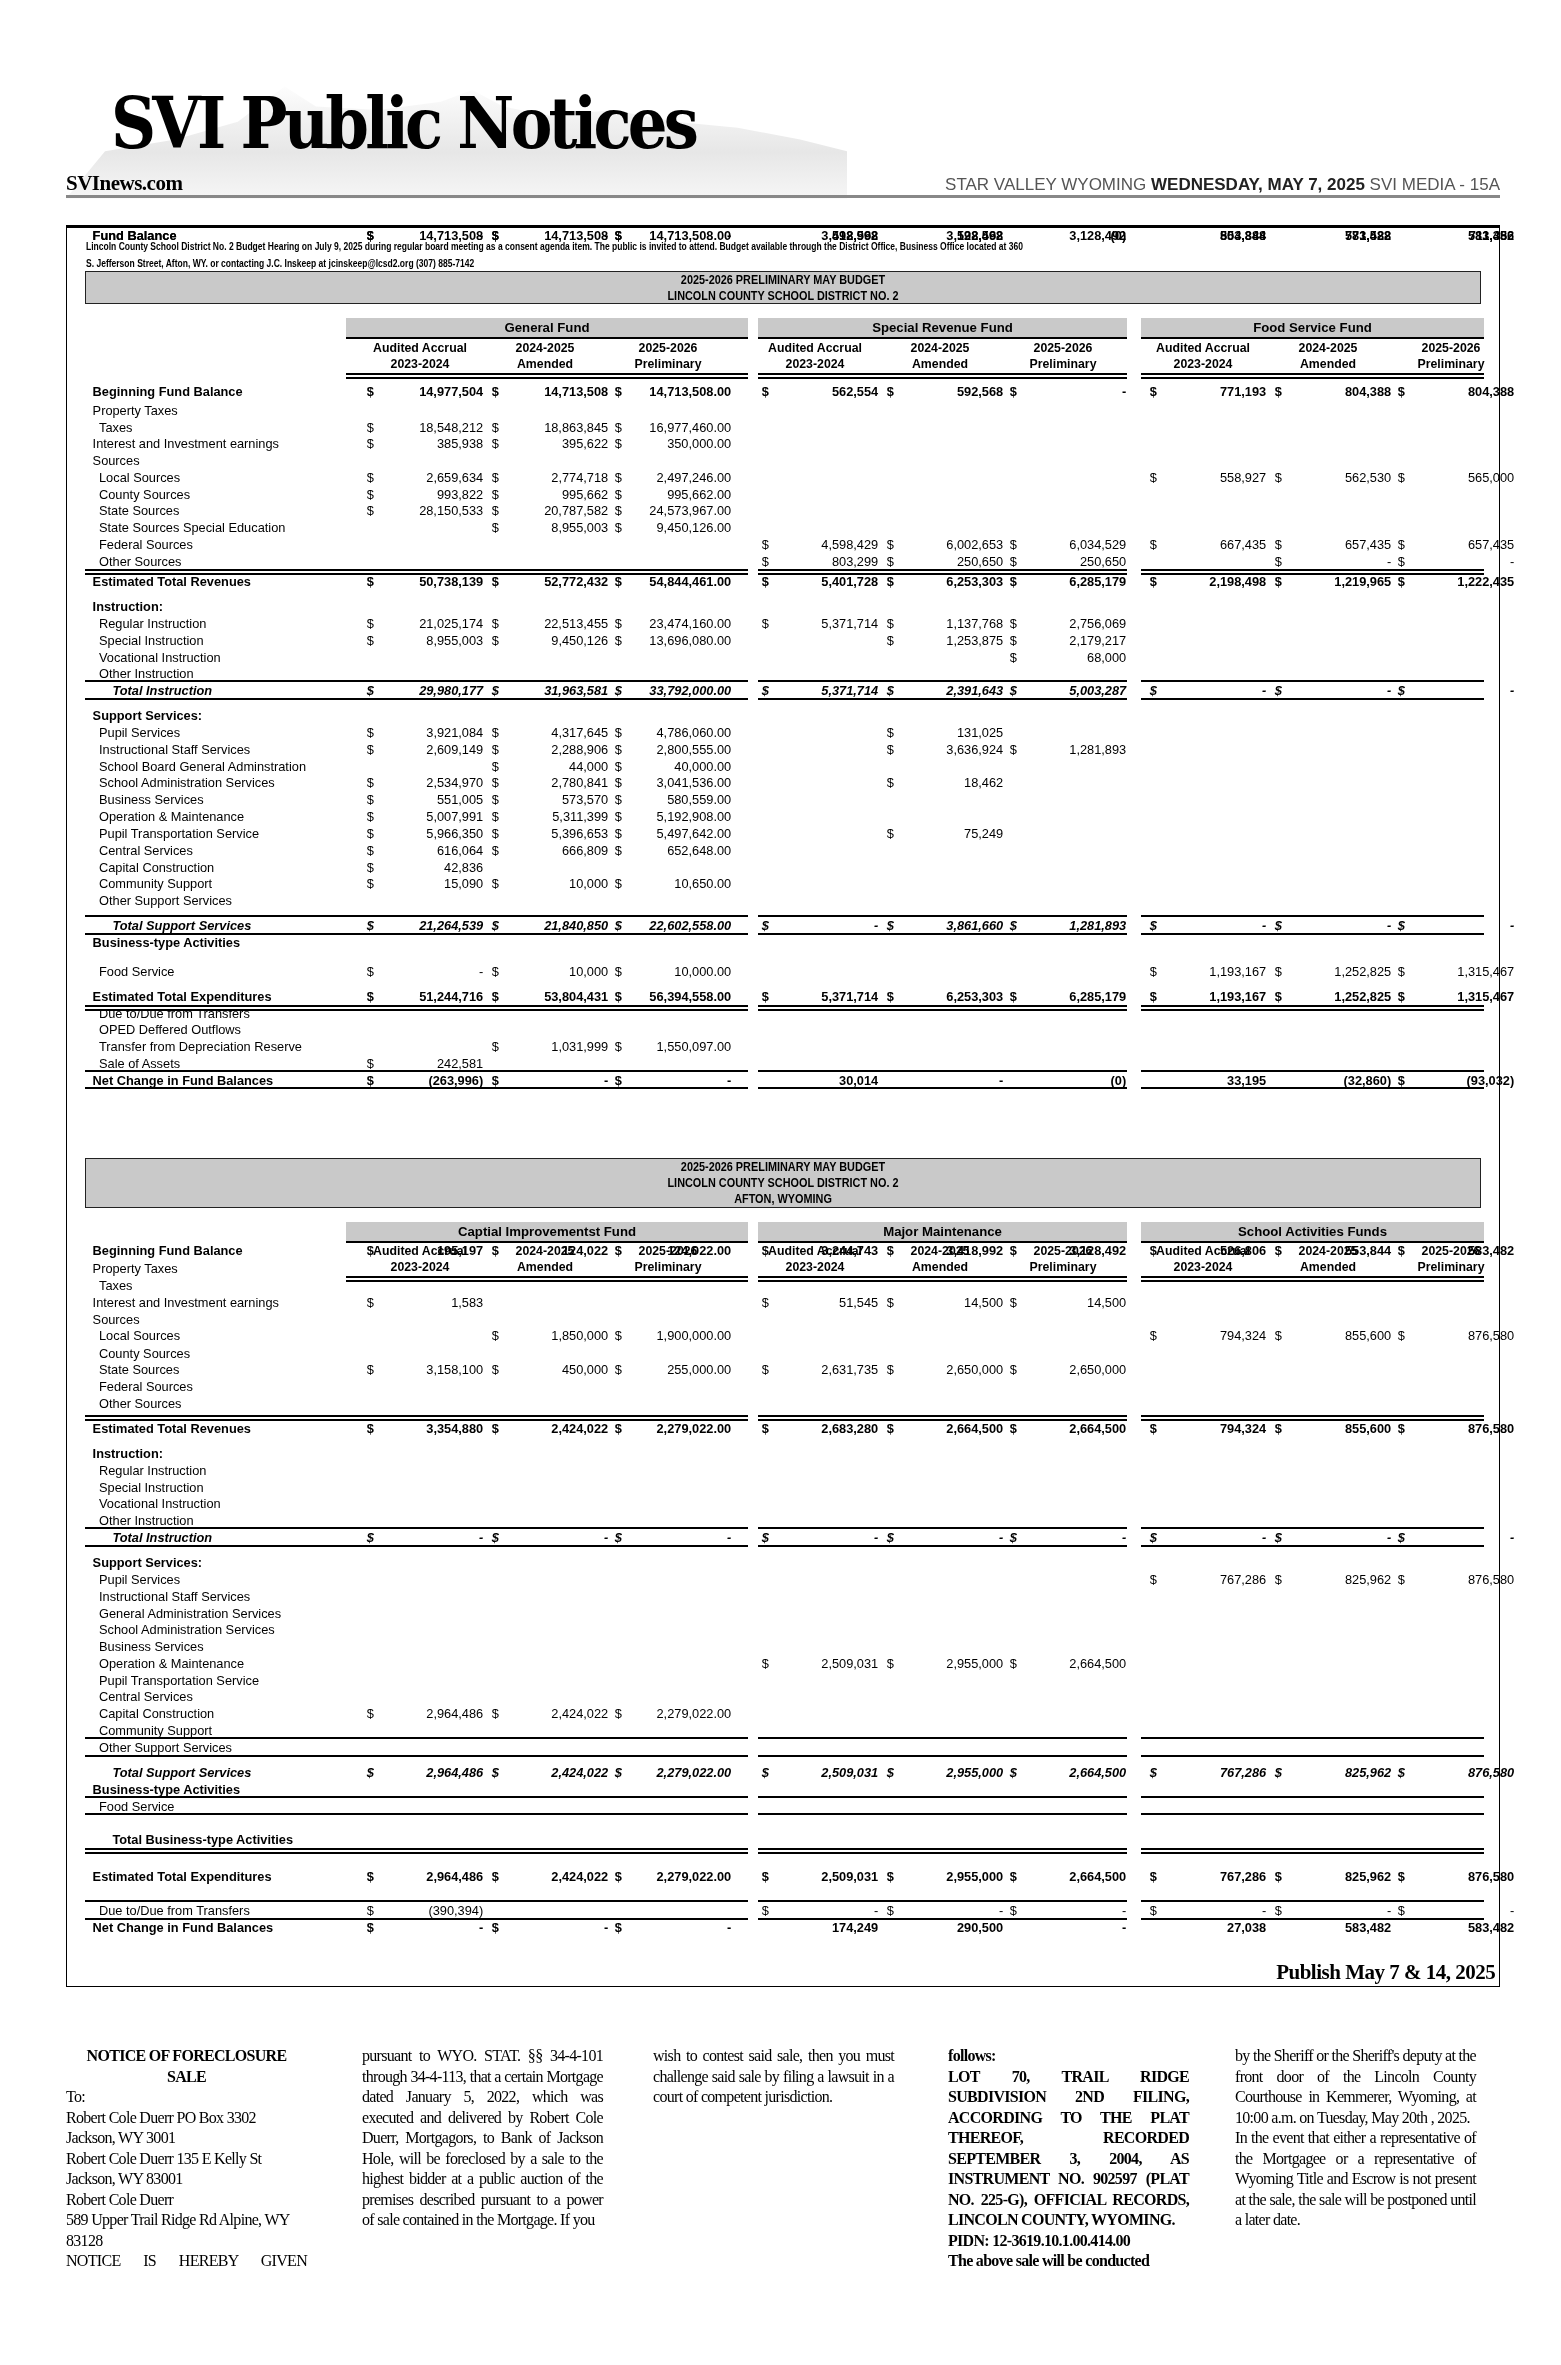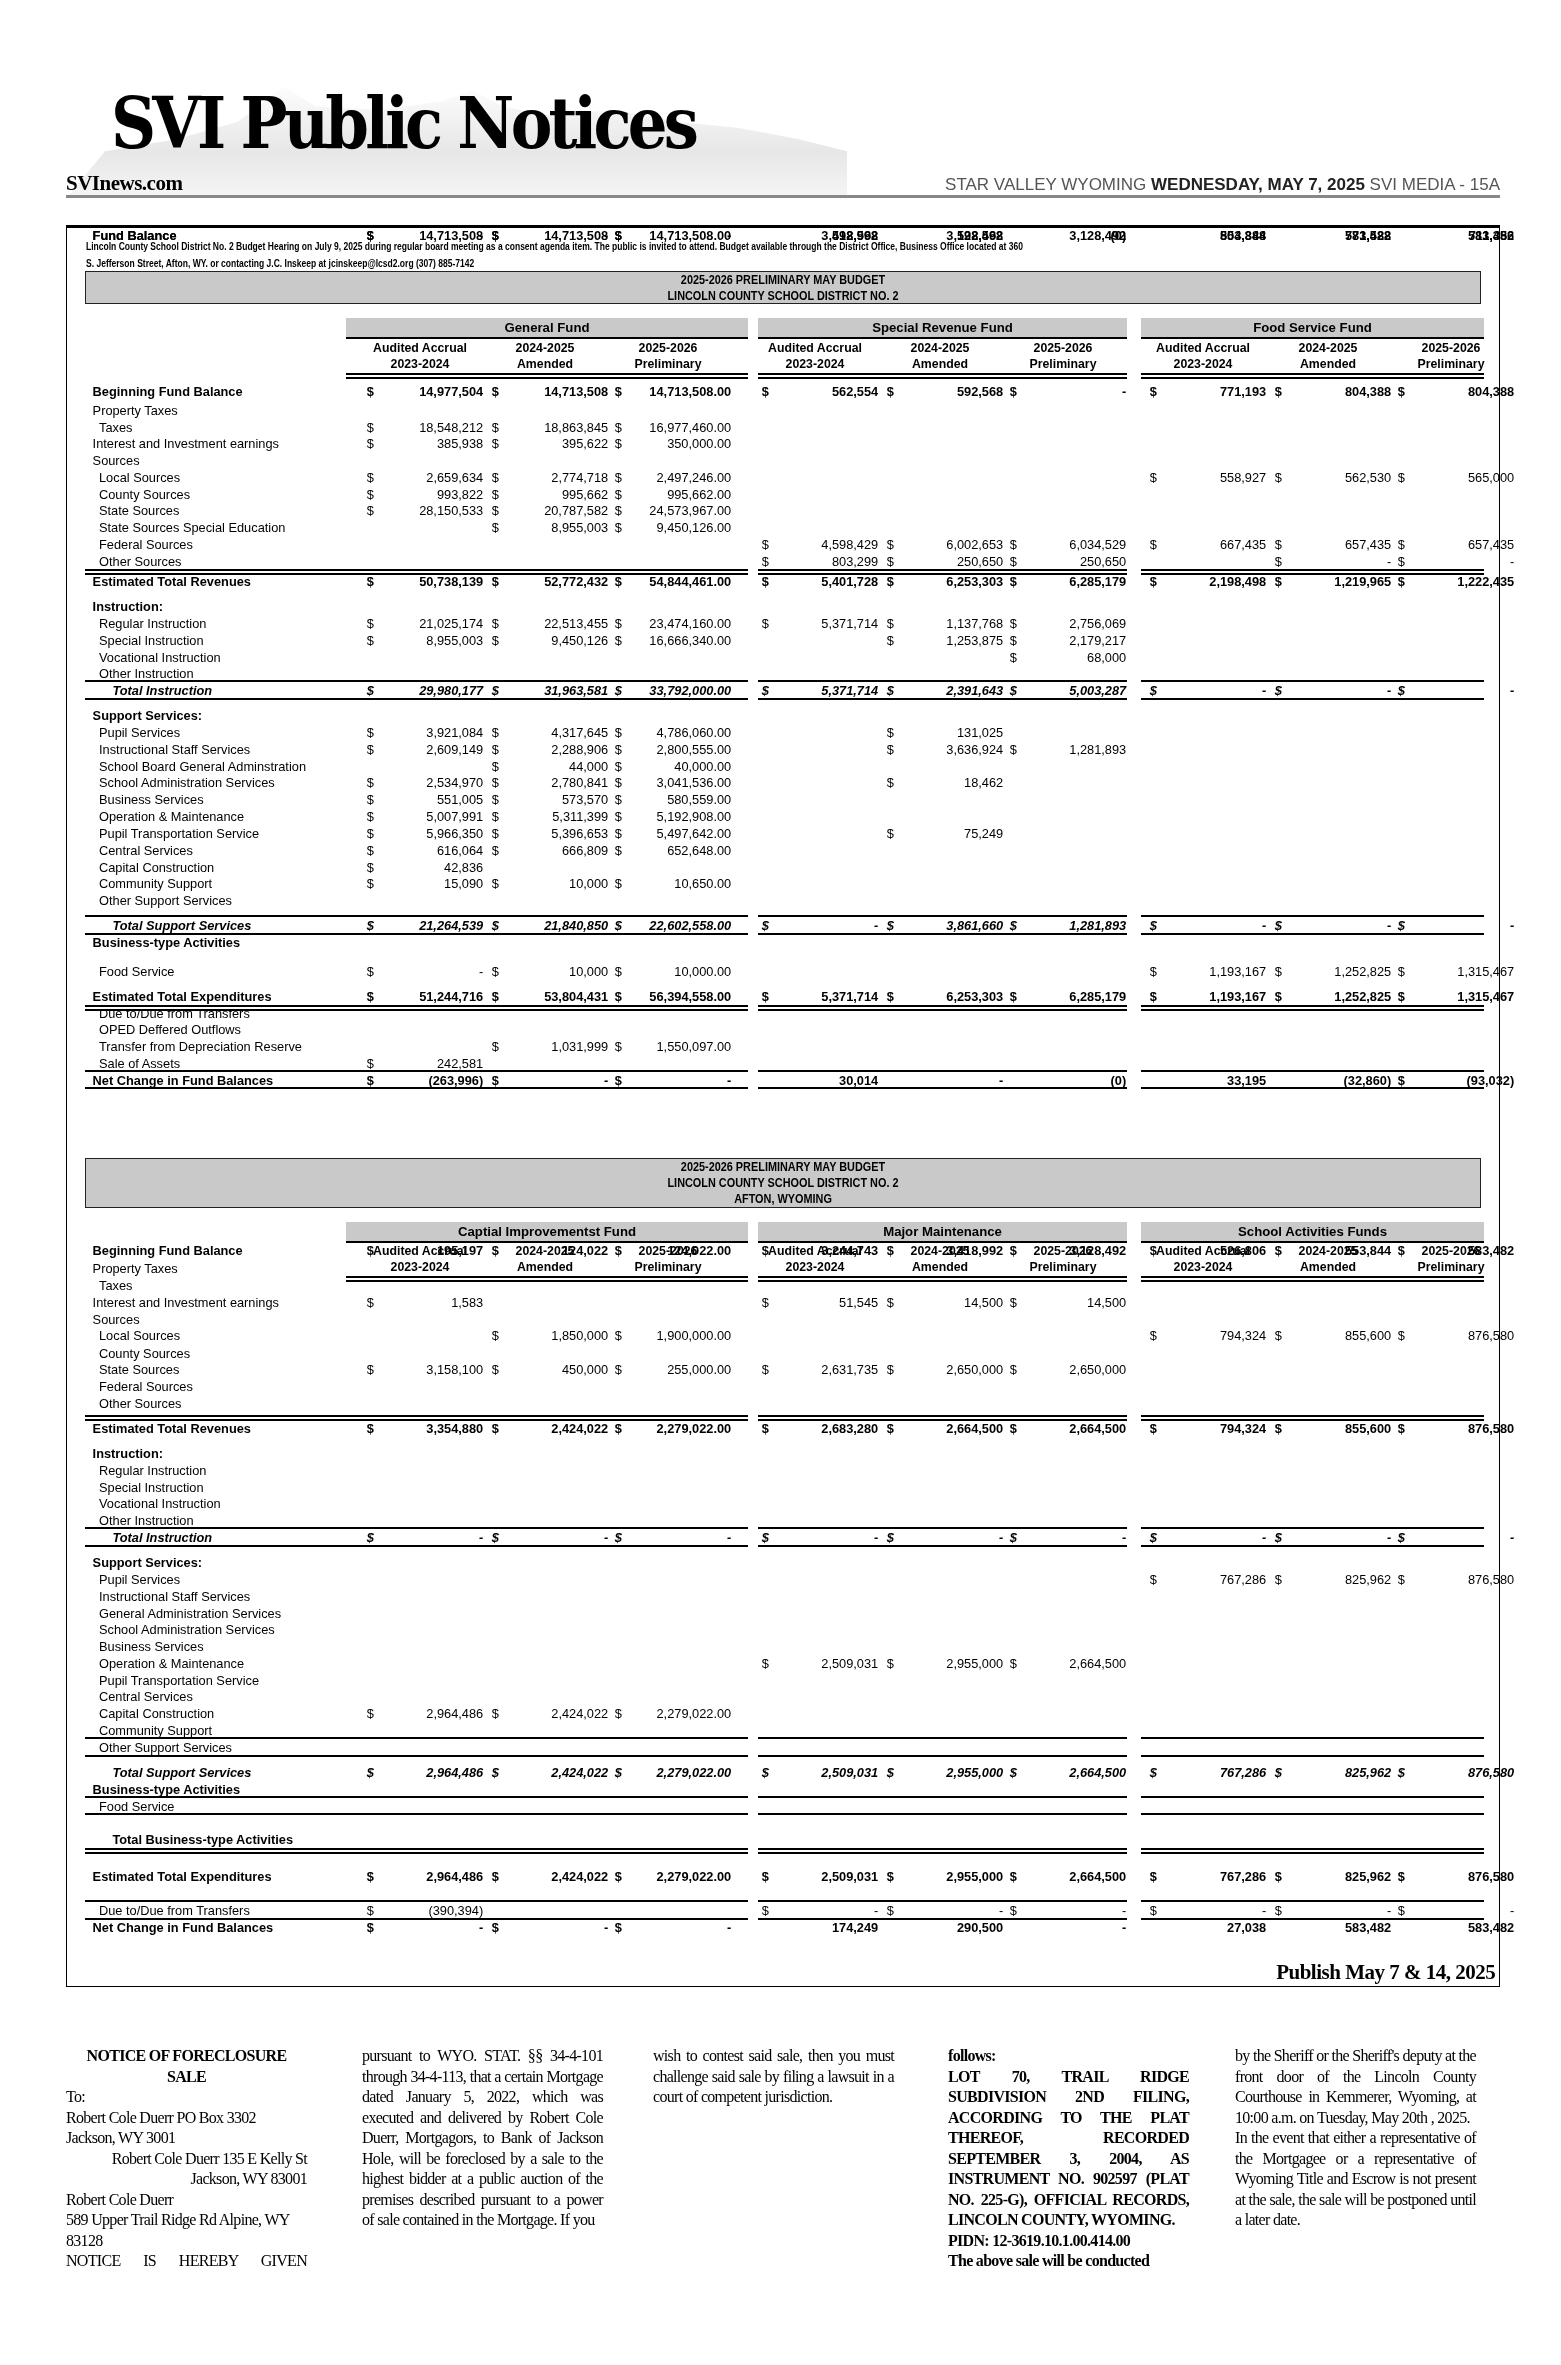--- a/index.html
+++ b/index.html
@@ -370,21 +370,21 @@
         <span class="cell" style="left:278px;">
           <span class="d">$</span>
           <span class="v">8,955,003</span>
         </span>
         <span class="cell" style="left:403px;">
           <span class="d">$</span>
           <span class="v">9,450,126</span>
         </span>
         <span class="cell" style="left:526px;">
           <span class="d">$</span>
-          <span class="v">16,666,340.00</span>
+          <span class="v">13,696,080.00</span>
         </span>
         <span class="cell" style="left:798px;">
           <span class="d">$</span>
           <span class="v">1,253,875</span>
         </span>
         <span class="cell" style="left:921px;">
           <span class="d">$</span>
           <span class="v">2,179,217</span>
         </span>
       </div>
@@ -1402,21 +1402,21 @@
       <div class="rule" style="left:691px;width:369px;top:1690px;"></div>
       <div class="rule" style="left:1074px;width:343px;top:1690px;"></div>
     </div>
   <div class="publish">Publish May 7 &amp; 14, 2025</div>
 </div>
 
 <div class="fc" style="left:66px;">
   <p class="h">NOTICE OF FORECLOSURE SALE</p>
   <p style="text-align:left">To:</p>
   <p style="text-align:left">Robert Cole Duerr  PO Box 3302 Jackson, WY 3001</p>
-  <p style="text-align:right">Robert Cole Duerr  135 E Kelly St Jackson, WY 83001</p>
+  <p style="text-align:left">Robert Cole Duerr  135 E Kelly St Jackson, WY 83001</p>
   <p style="text-align:left">Robert Cole Duerr</p>
   <p style="text-align:left">589 Upper Trail Ridge Rd Alpine, WY 83128</p>
   <p style="text-align-last:justify">NOTICE IS HEREBY GIVEN</p>
 </div>
 <div class="fc" style="left:362px;">
   <p>pursuant to WYO. STAT. §§ 34-4-101 through 34-4-113, that a certain Mortgage dated January 5, 2022, which was executed and delivered by Robert Cole Duerr, Mortgagors, to Bank of Jackson Hole, will be foreclosed by a sale to the highest bidder at a public auction of the premises described pursuant to a power of sale contained in the Mortgage. If you</p>
 </div>
 <div class="fc" style="left:653px;">
   <p>wish to contest said sale, then you must challenge said sale by filing a lawsuit in a court of competent jurisdiction.</p>
 </div>

